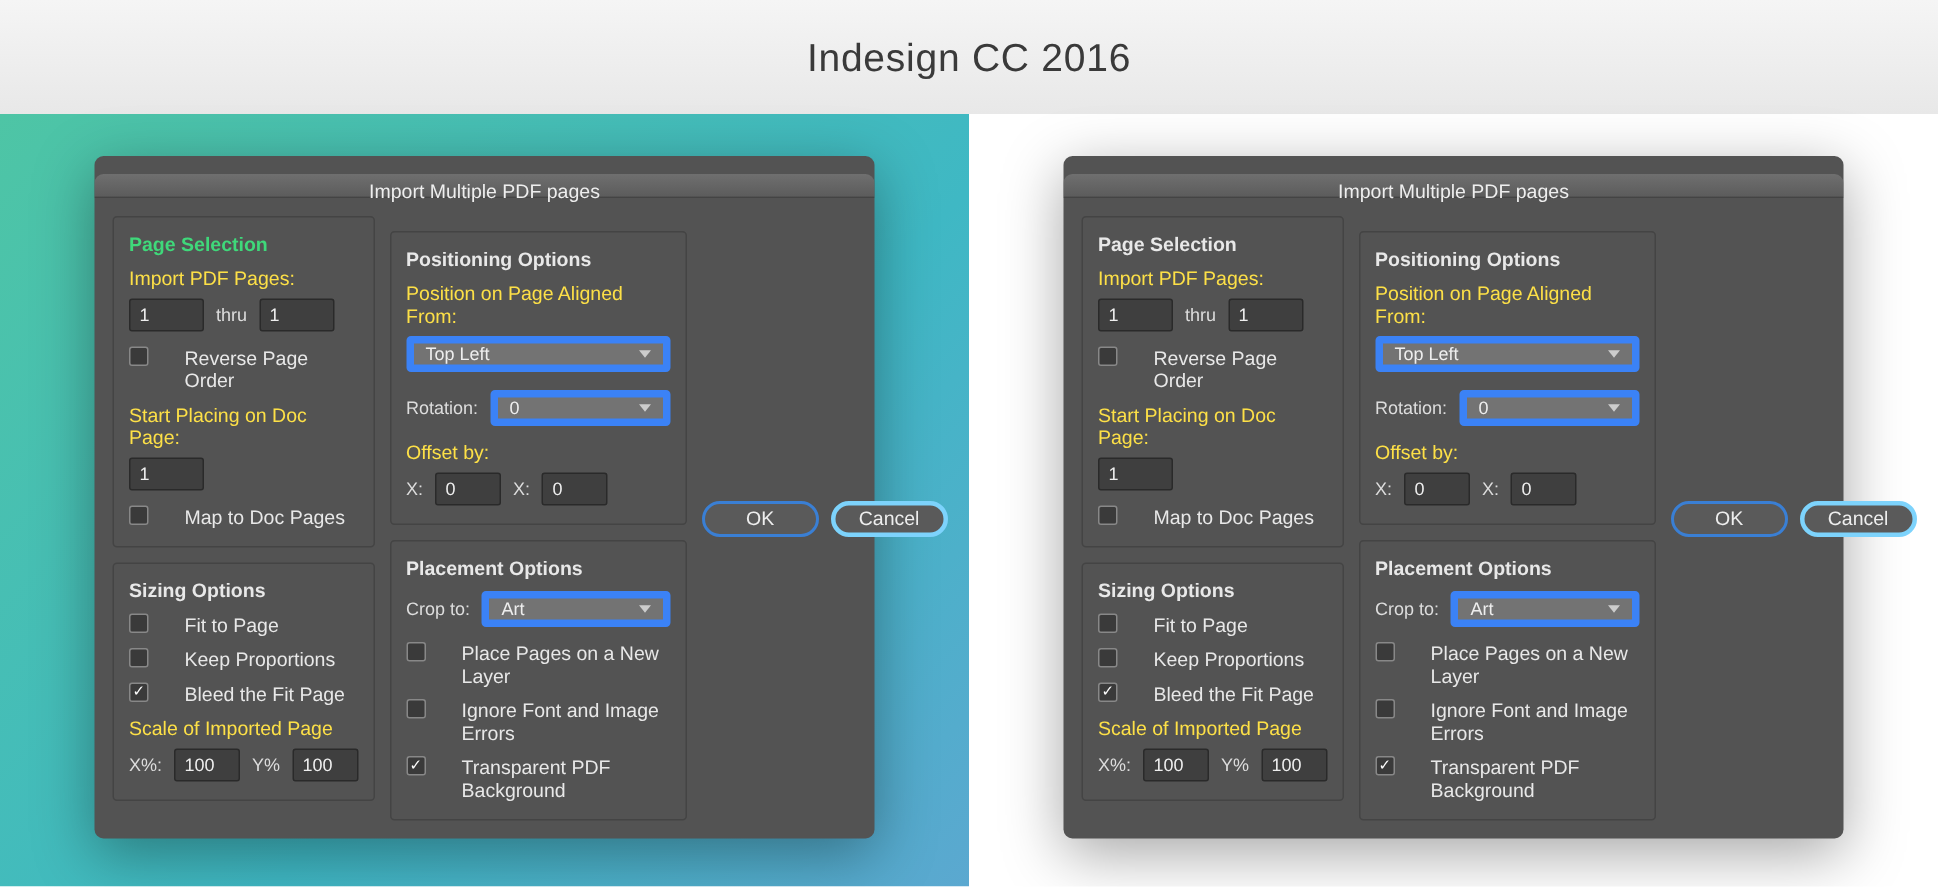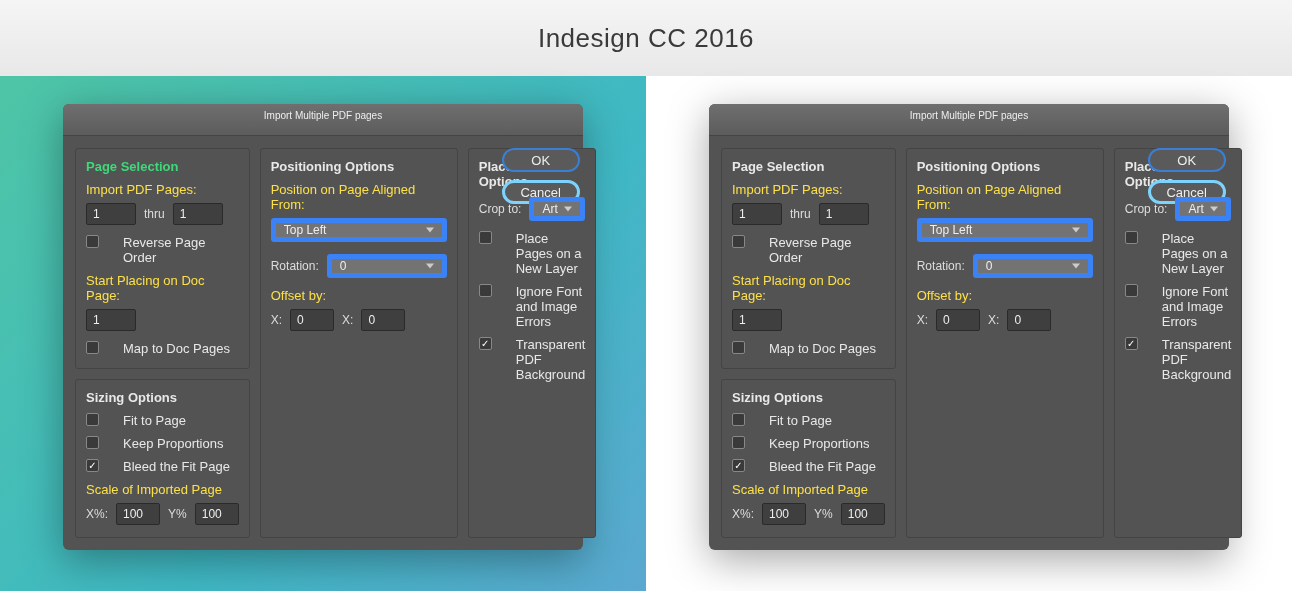--- a/index.html
+++ b/index.html
@@ -58,37 +58,38 @@
 }
 .dialog {
   width: 520px;
   background: #535353;
   border-radius: 6px;
   box-shadow: 0 10px 40px rgba(0,0,0,0.35);
   color: #e8e8e8;
   font-size: 13px;
 }
 .titlebar {
-  height: 32px;
+  height: 16px;
   background: linear-gradient(to bottom, #6f6f6f, #5c5c5c);
   border-radius: 6px 6px 0 0;
   text-align: center;
   line-height: 24px;
-  font-size: 10px;
+  font-size: 13px;
   color: #eee;
   border-bottom: 1px solid #444;
+  margin-top: 12px;
 }
 .dialog-body {
   display: flex;
   padding: 12px;
   gap: 10px;
 }
 .col-left { width: 196px; display: flex; flex-direction: column; gap: 10px; }
-.col-mid { width: 232px; display: flex; flex-direction: row; gap: 10px; }
-.col-right { flex: 1; display: flex; flex-direction: column; gap: 8px; align-items: center; }
+.col-mid { width: 232px; display: flex; flex-direction: column; gap: 10px; margin-top: 10px; }
+.col-right { flex: 1; display: flex; flex-direction: row; gap: 8px; align-items: center; }
 .group {
   border: 1px solid #444;
   border-radius: 3px;
   padding: 10px 10px 12px 10px;
   background: #535353;
 }
 .group-title {
   font-weight: 600;
   margin-bottom: 8px;
   font-size: 13px;

